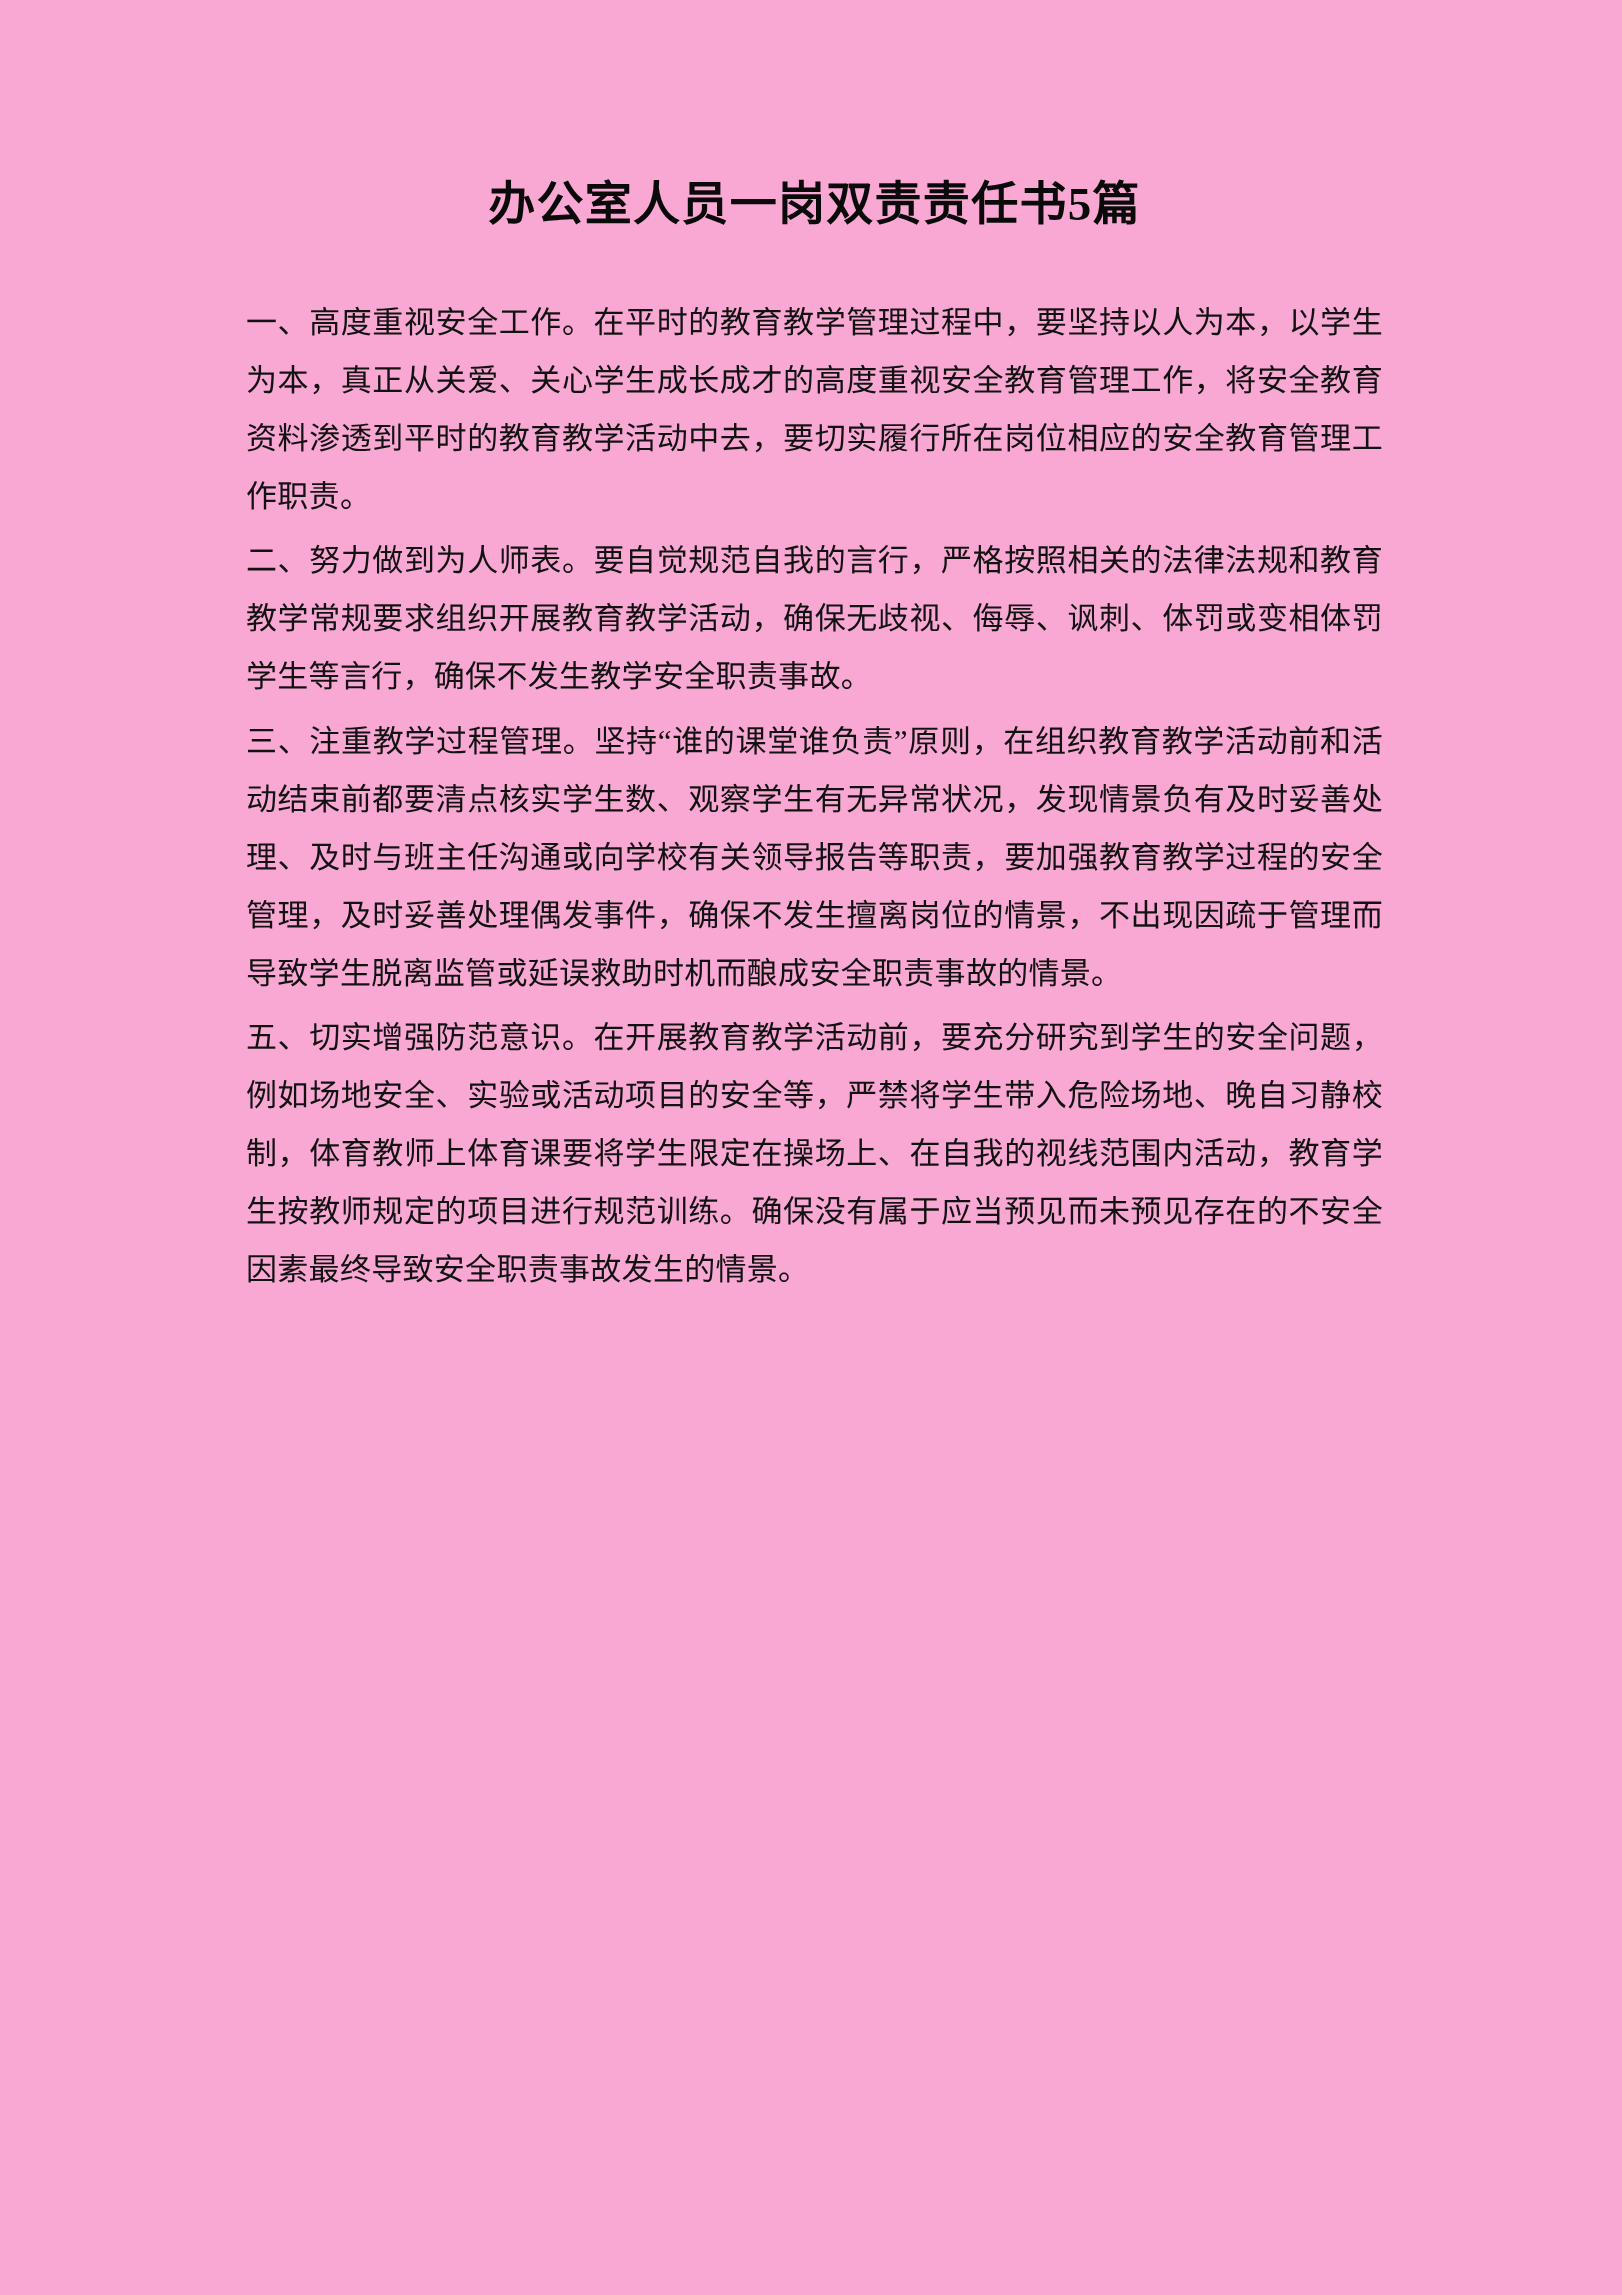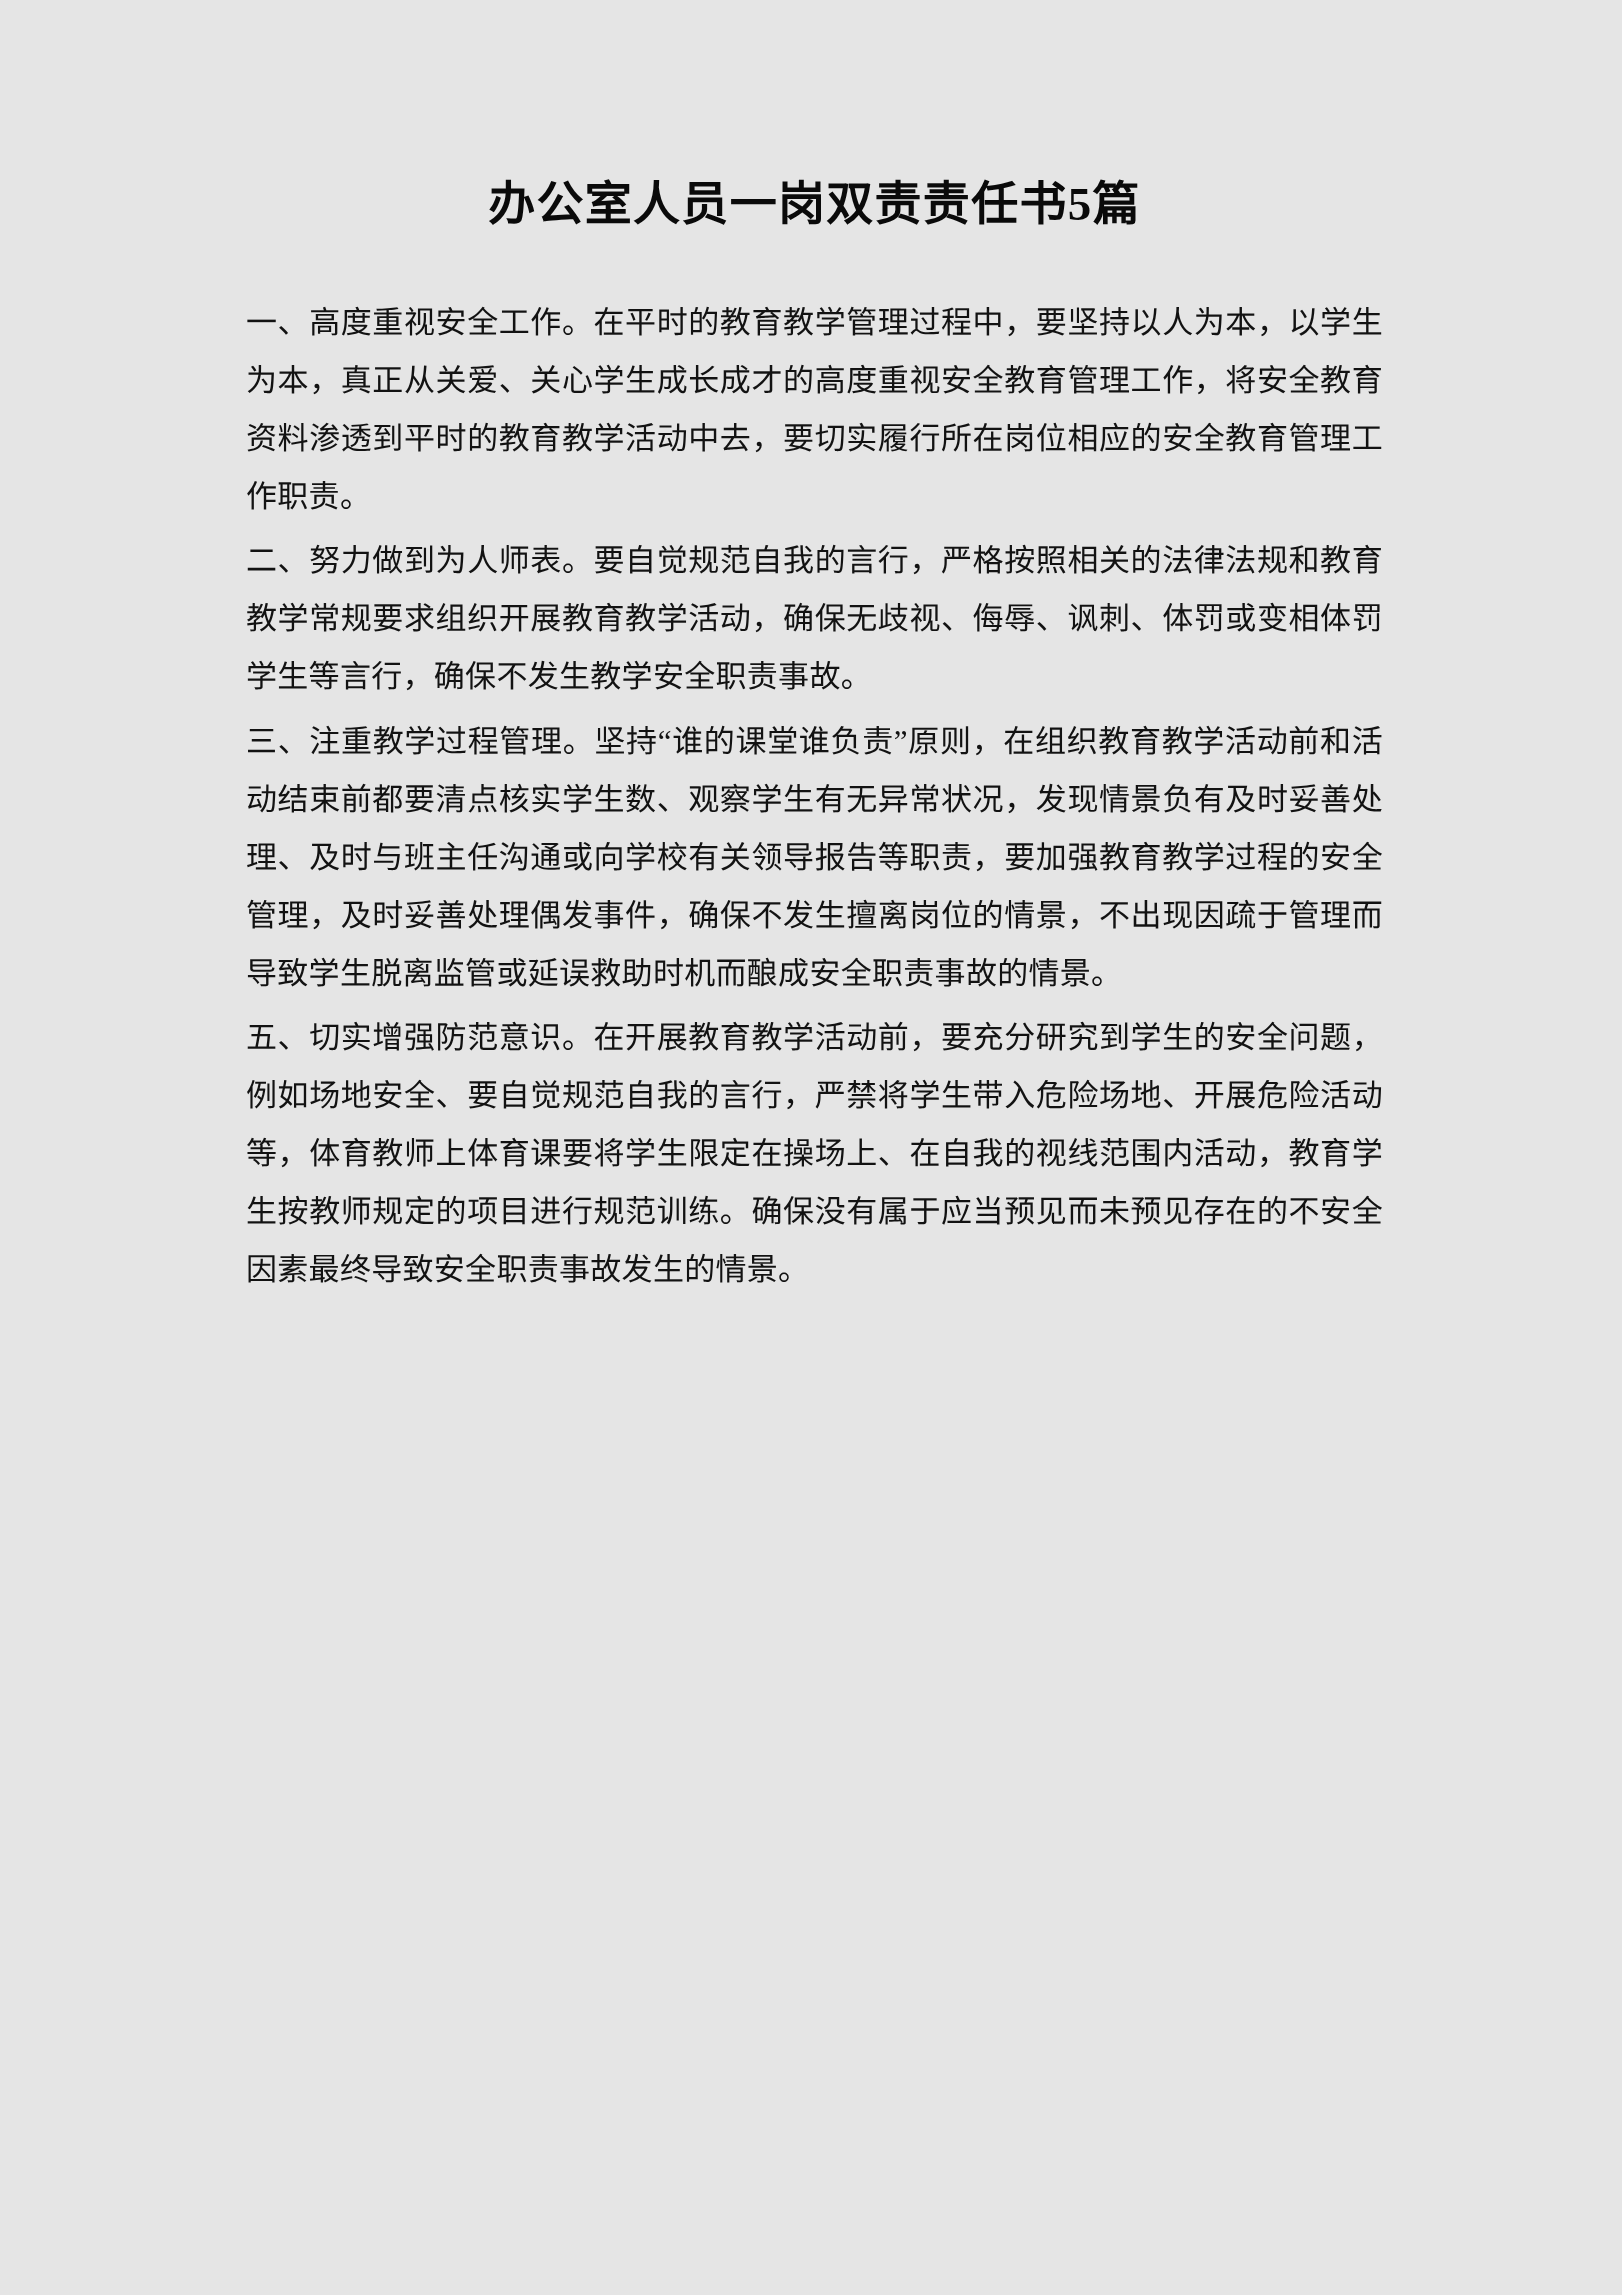--- a/index.html
+++ b/index.html
@@ -6,21 +6,21 @@
   html, body {
     margin: 0;
     padding: 0;
     background: #ffffff;
   }
 
   .page {
     position: relative;
     width: 1623px;
     height: 2295px;
-    background: #e5e5e5;
+    background: #f9a8d4;
     overflow: hidden;
     box-sizing: border-box;
     font-family: "Liberation Serif", "DejaVu Serif", serif;
     color: #000000;
   }
 
   .page-inner {
     position: absolute;
     left: 246px;
     top: 0;
@@ -66,18 +66,18 @@
 
 <div class="page">
   <div class="page-inner">
 
     <h1 class="doc-title">办公室人员一岗双责责任书5篇</h1>
 
     <div class="body-block">
       <p class="para">一、高度重视安全工作。在平时的教育教学管理过程中，要坚持以人为本，以学生为本，真正从关爱、关心学生成长成才的高度重视安全教育管理工作，将安全教育资料渗透到平时的教育教学活动中去，要切实履行所在岗位相应的安全教育管理工作职责。</p>
       <p class="para">二、努力做到为人师表。要自觉规范自我的言行，严格按照相关的法律法规和教育教学常规要求组织开展教育教学活动，确保无歧视、侮辱、讽刺、体罚或变相体罚学生等言行，确保不发生教学安全职责事故。</p>
       <p class="para">三、注重教学过程管理。坚持“谁的课堂谁负责”原则，在组织教育教学活动前和活动结束前都要清点核实学生数、观察学生有无异常状况，发现情景负有及时妥善处理、及时与班主任沟通或向学校有关领导报告等职责，要加强教育教学过程的安全管理，及时妥善处理偶发事件，确保不发生擅离岗位的情景，不出现因疏于管理而导致学生脱离监管或延误救助时机而酿成安全职责事故的情景。</p>
-      <p class="para">五、切实增强防范意识。在开展教育教学活动前，要充分研究到学生的安全问题，例如场地安全、要自觉规范自我的言行，严禁将学生带入危险场地、开展危险活动等，体育教师上体育课要将学生限定在操场上、在自我的视线范围内活动，教育学生按教师规定的项目进行规范训练。确保没有属于应当预见而未预见存在的不安全因素最终导致安全职责事故发生的情景。</p>
+      <p class="para">五、切实增强防范意识。在开展教育教学活动前，要充分研究到学生的安全问题，例如场地安全、实验或活动项目的安全等，严禁将学生带入危险场地、晚自习静校制，体育教师上体育课要将学生限定在操场上、在自我的视线范围内活动，教育学生按教师规定的项目进行规范训练。确保没有属于应当预见而未预见存在的不安全因素最终导致安全职责事故发生的情景。</p>
     </div>
 
   </div>
 </div>
 
 
 </body></html>

